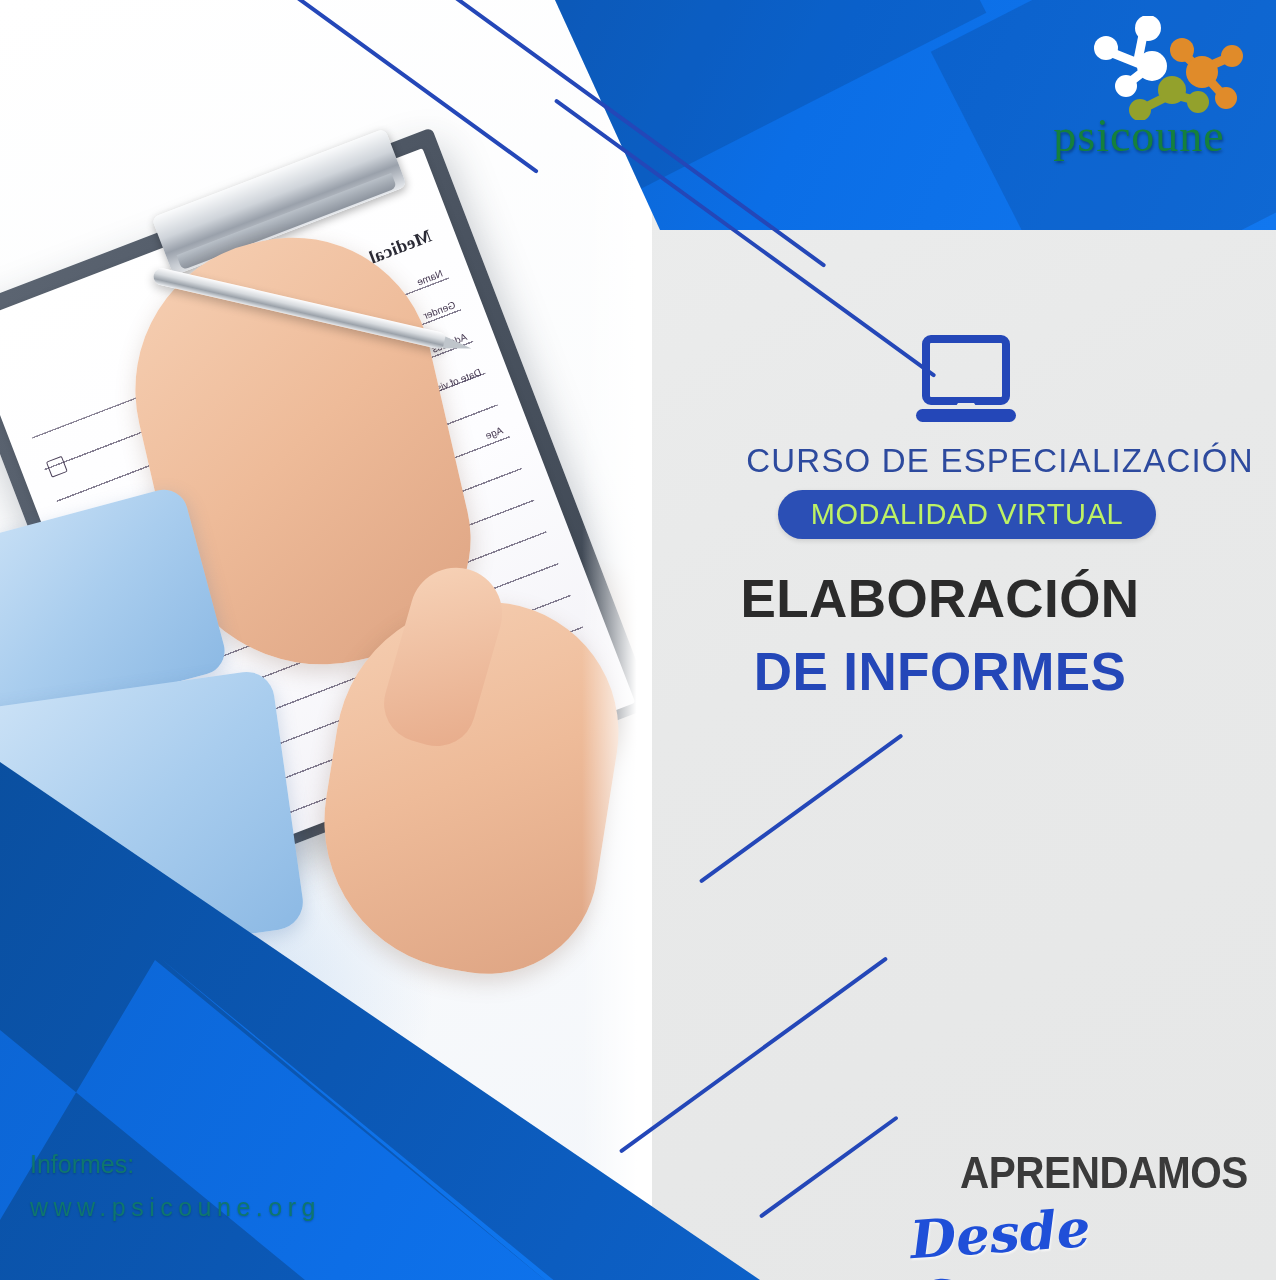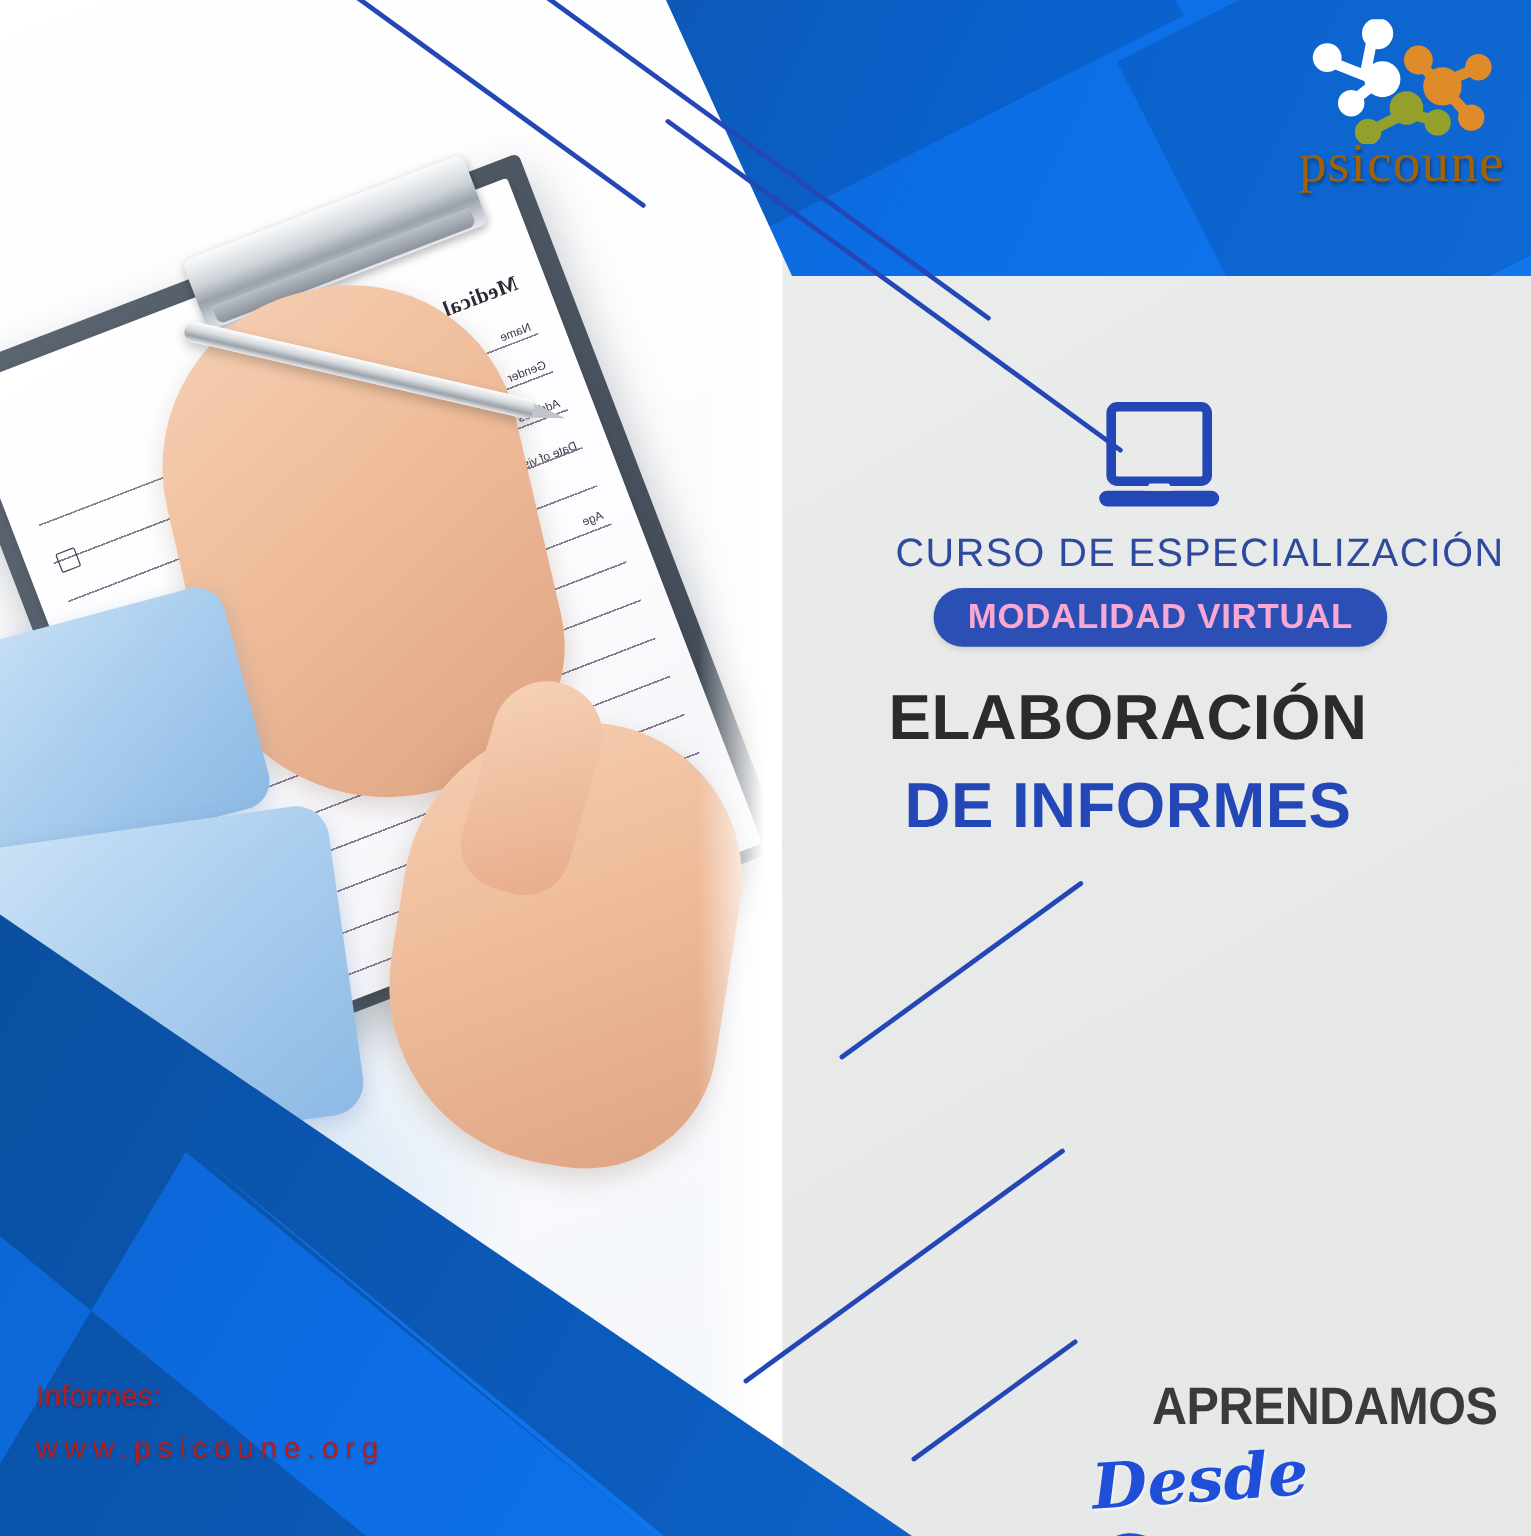--- a/index.html
+++ b/index.html
@@ -175,23 +175,23 @@
     border-radius:2px;
   }
 
   
   .logo{
     position:absolute;right:22px;top:14px;width:230px;height:150px;
   }
   .logo-mol{position:absolute;left:58px;top:2px;width:168px;height:104px;}
   .logo-word{
     position:absolute;left:0;bottom:2px;width:230px;
-    text-align:right;
+    text-align:center;
     font-family:"Liberation Serif", serif;
-    font-size:46px;color:#a16207;
+    font-size:46px;color:#15803d;
     letter-spacing:1px;
     text-shadow:1px 2px 3px rgba(0,0,0,.35);
   }
 
   
   .content{
     position:absolute;left:652px;top:0;width:624px;height:1280px;
   }
   .laptop-icon{
     position:absolute;left:262px;top:333px;width:104px;height:96px;
@@ -205,42 +205,42 @@
     padding-left:36px;
   }
   .virtual-pill{
     position:absolute;left:126px;top:490px;width:378px;height:49px;
     background:#2b4fb5;
     border-radius:26px;
     display:flex;align-items:center;justify-content:center;
     box-shadow:0 2px 5px rgba(0,0,0,.12);
   }
   .virtual-pill span{
-    color:#f9a8d4;font-size:29px;font-weight:bold;letter-spacing:.6px;
+    color:#bef264;font-size:29px;font-weight:normal;letter-spacing:.6px;
   }
   .title-block{
     position:absolute;left:0;top:570px;width:576px;text-align:center;
   }
   .title-line{
     font-size:53px;font-weight:bold;line-height:1.08;letter-spacing:.4px;
   }
   .t-dark{color:#2b2b2b;}
   .t-blue{color:#2447b8;margin-top:16px;}
   .hours-pill{
     position:absolute;left:102px;top:808px;width:424px;height:48px;
     border:2px solid #2e2e2e;border-radius:25px;
     display:flex;align-items:center;justify-content:center;
   }
   .hours-pill span{
     font-size:29px;color:#242424;letter-spacing:.4px;
   }
 
   
   .contact{
-    position:absolute;left:30px;top:1150px;width:420px;color:#b91c1c;
+    position:absolute;left:30px;top:1150px;width:420px;color:#0f766e;
   }
   .contact-label{
     font-size:25px;font-weight:normal;margin-bottom:10px;
     text-shadow:0 1px 2px rgba(0,0,0,.22);
   }
   .contact-phone{
     display:flex;align-items:center;gap:14px;
     font-size:30px;font-weight:bold;
     text-shadow:0 2px 3px rgba(0,0,0,.25);
   }

